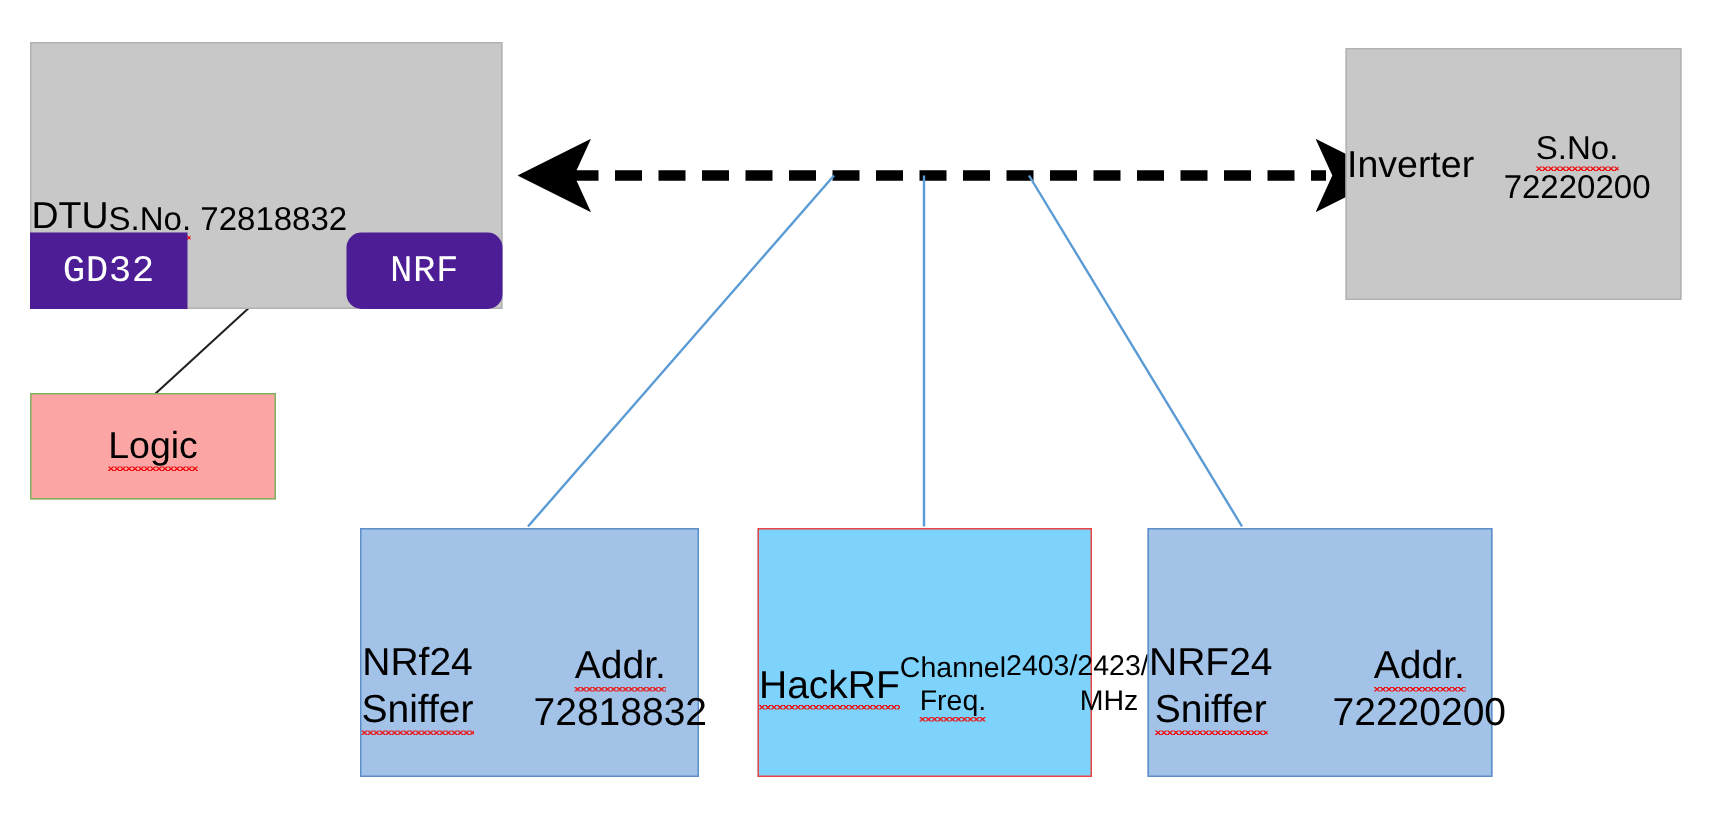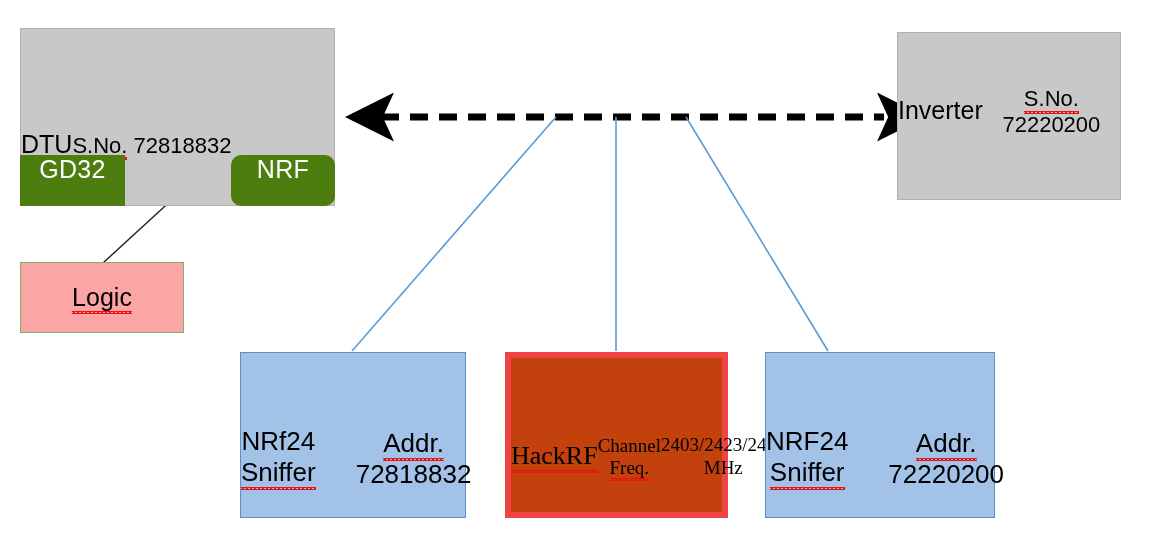--- a/index.html
+++ b/index.html
@@ -63,27 +63,28 @@
     font-size: 25px;
   }
   .gray-box .line2 {
     font-size: 22px;
     margin-top: 2px;
   }
   
   .chip {
     position: absolute;
     box-sizing: border-box;
-    background: #4d7c0f;
+    background: #4c1d95;
     color: #ffffff;
     display: flex;
-    align-items: flex-start;
+    align-items: center;
     justify-content: center;
     font-size: 25px;
     letter-spacing: 0.3px;
+    font-family: Liberation Mono, monospace;
   }
   #gd32-node {
     left: 20px;
     top: 155px;
     width: 105px;
     height: 51px;
   }
   #nrf-node {
     left: 231px;
     top: 155px;
@@ -101,23 +102,22 @@
     border: 1px solid #7fb25f;
     font-size: 25px;
   }
   
   .sniffer-box {
     background: #a3c2e8;
     border: 1px solid #5c8fc9;
     gap: 40px;
   }
   .hackrf-box {
-    background: #c2410c;
-    border: 6px solid #ef4444;
-    font-family: Liberation Serif, serif;
+    background: #7dd3fc;
+    border: 1px solid #ef4444;
   }
   #sniffer-left-node {
     left: 240px;
     top: 352px;
     width: 226px;
     height: 166px;
     padding-top: 44px;
     justify-content: flex-start;
   }
   #hackrf-node {

